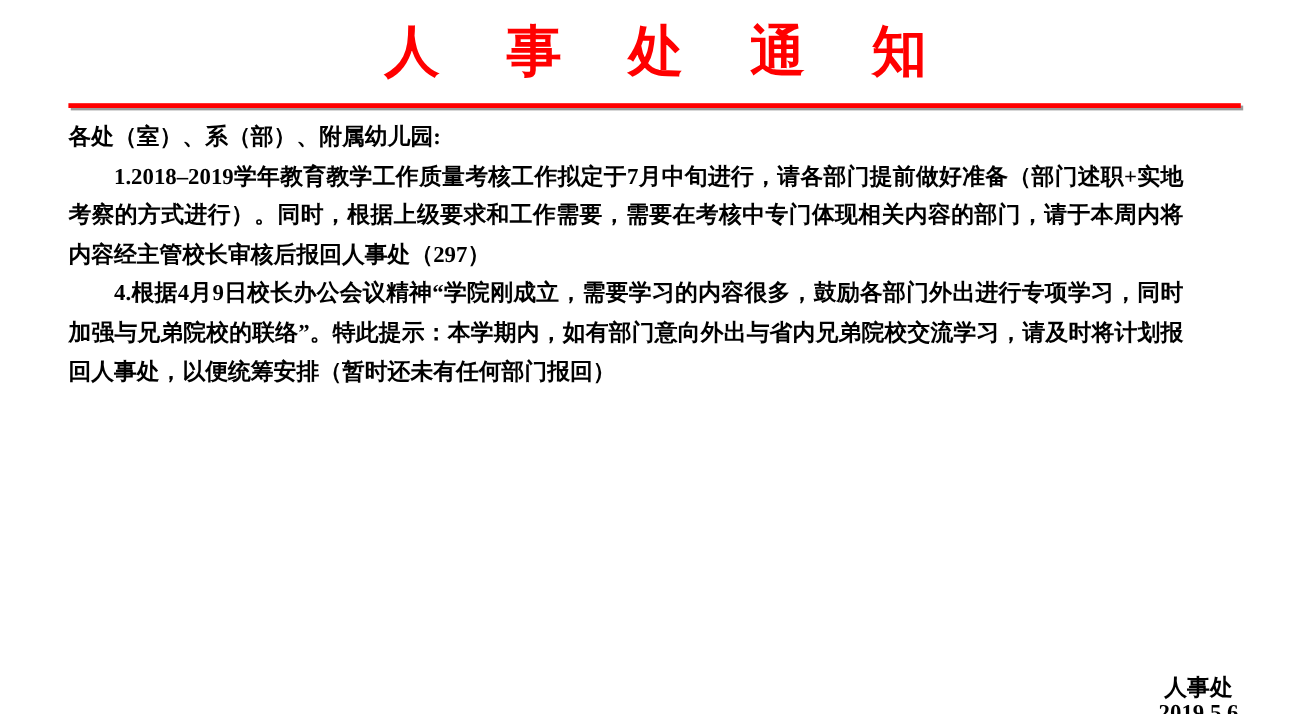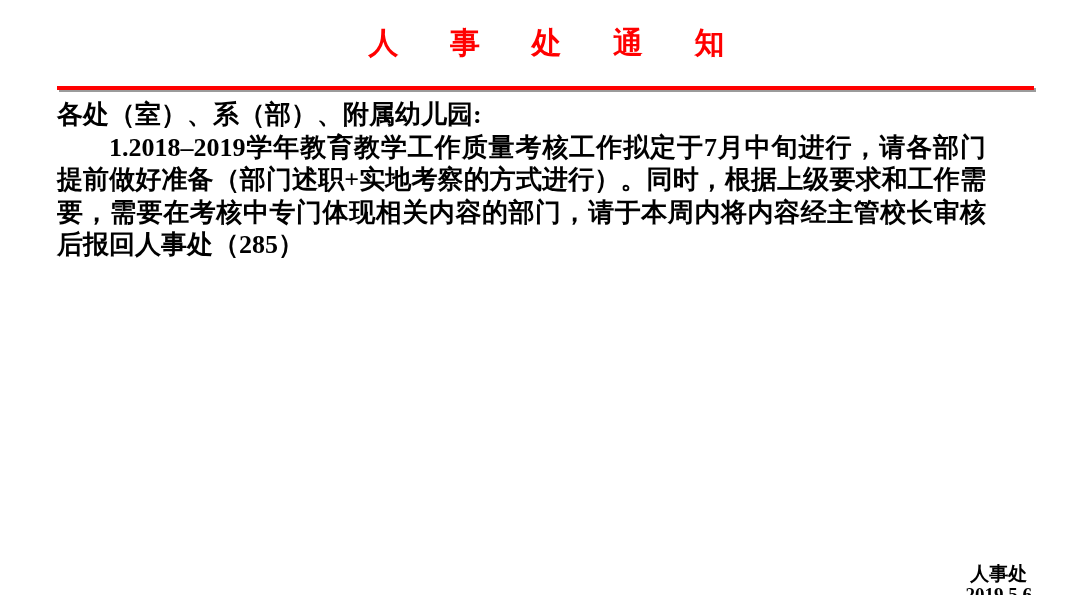--- a/index.html
+++ b/index.html
@@ -16,37 +16,37 @@
   .page {
     position: relative;
     width: 1077px;
     height: 595px;
     background: #ffffff;
   }
   .title {
     margin: 12px 0 0 16px;
     text-align: center;
     color: #ff0000;
-    font-size: 30px;
+    font-size: 46px;
     font-weight: bold;
     letter-spacing: 22px;
     text-indent: 22px; 
     line-height: 62px;
     white-space: nowrap;
   }
   .divider {
     margin: 12px 43px 0 57px;
     height: 4px;
     background: #ff0000;
     box-shadow: 2px 2px 0 #9b9b9b;
   }
   .content {
     margin: 9px 91px 0 57px;
     color: #000000;
-    font-size: 26px;
+    font-size: 19px;
     font-weight: bold;
     line-height: 32.6px;
     text-align: justify;
   }
   .salutation {
     margin: 0;
     text-indent: 0;
   }
   .para {
     margin: 0;
@@ -67,21 +67,22 @@
 <body>
 
 <div class="page">
 
   <h1 class="title">人 事 处 通 知</h1>
 
   <div class="divider"></div>
 
   <div class="content">
     <p class="salutation">各处（室）、系（部）、附属幼儿园:</p>
-    <p class="para">1.2018–2019学年教育教学工作质量考核工作拟定于7月中旬进行，请各部门提前做好准备（部门述职+实地考察的方式进行）。同时，根据上级要求和工作需要，需要在考核中专门体现相关内容的部门，请于本周内将内容经主管校长审核后报回人事处（285）</p>
+    <p class="para">1.2018–2019学年教育教学工作质量考核工作拟定于7月中旬进行，请各部门提前做好准备（部门述职+实地考察的方式进行）。同时，根据上级要求和工作需要，需要在考核中专门体现相关内容的部门，请于本周内将内容经主管校长审核后报回人事处（297）</p>
+    <p class="para">4.根据4月9日校长办公会议精神“学院刚成立，需要学习的内容很多，鼓励各部门外出进行专项学习，同时加强与兄弟院校的联络”。特此提示：本学期内，如有部门意向外出与省内兄弟院校交流学习，请及时将计划报回人事处，以便统筹安排（暂时还未有任何部门报回）</p>
   </div>
 
   <div class="signature-block">
     <div>人事处</div>
     <div>2019.5.6</div>
   </div>
 
 </div>
 
 </body></html>

